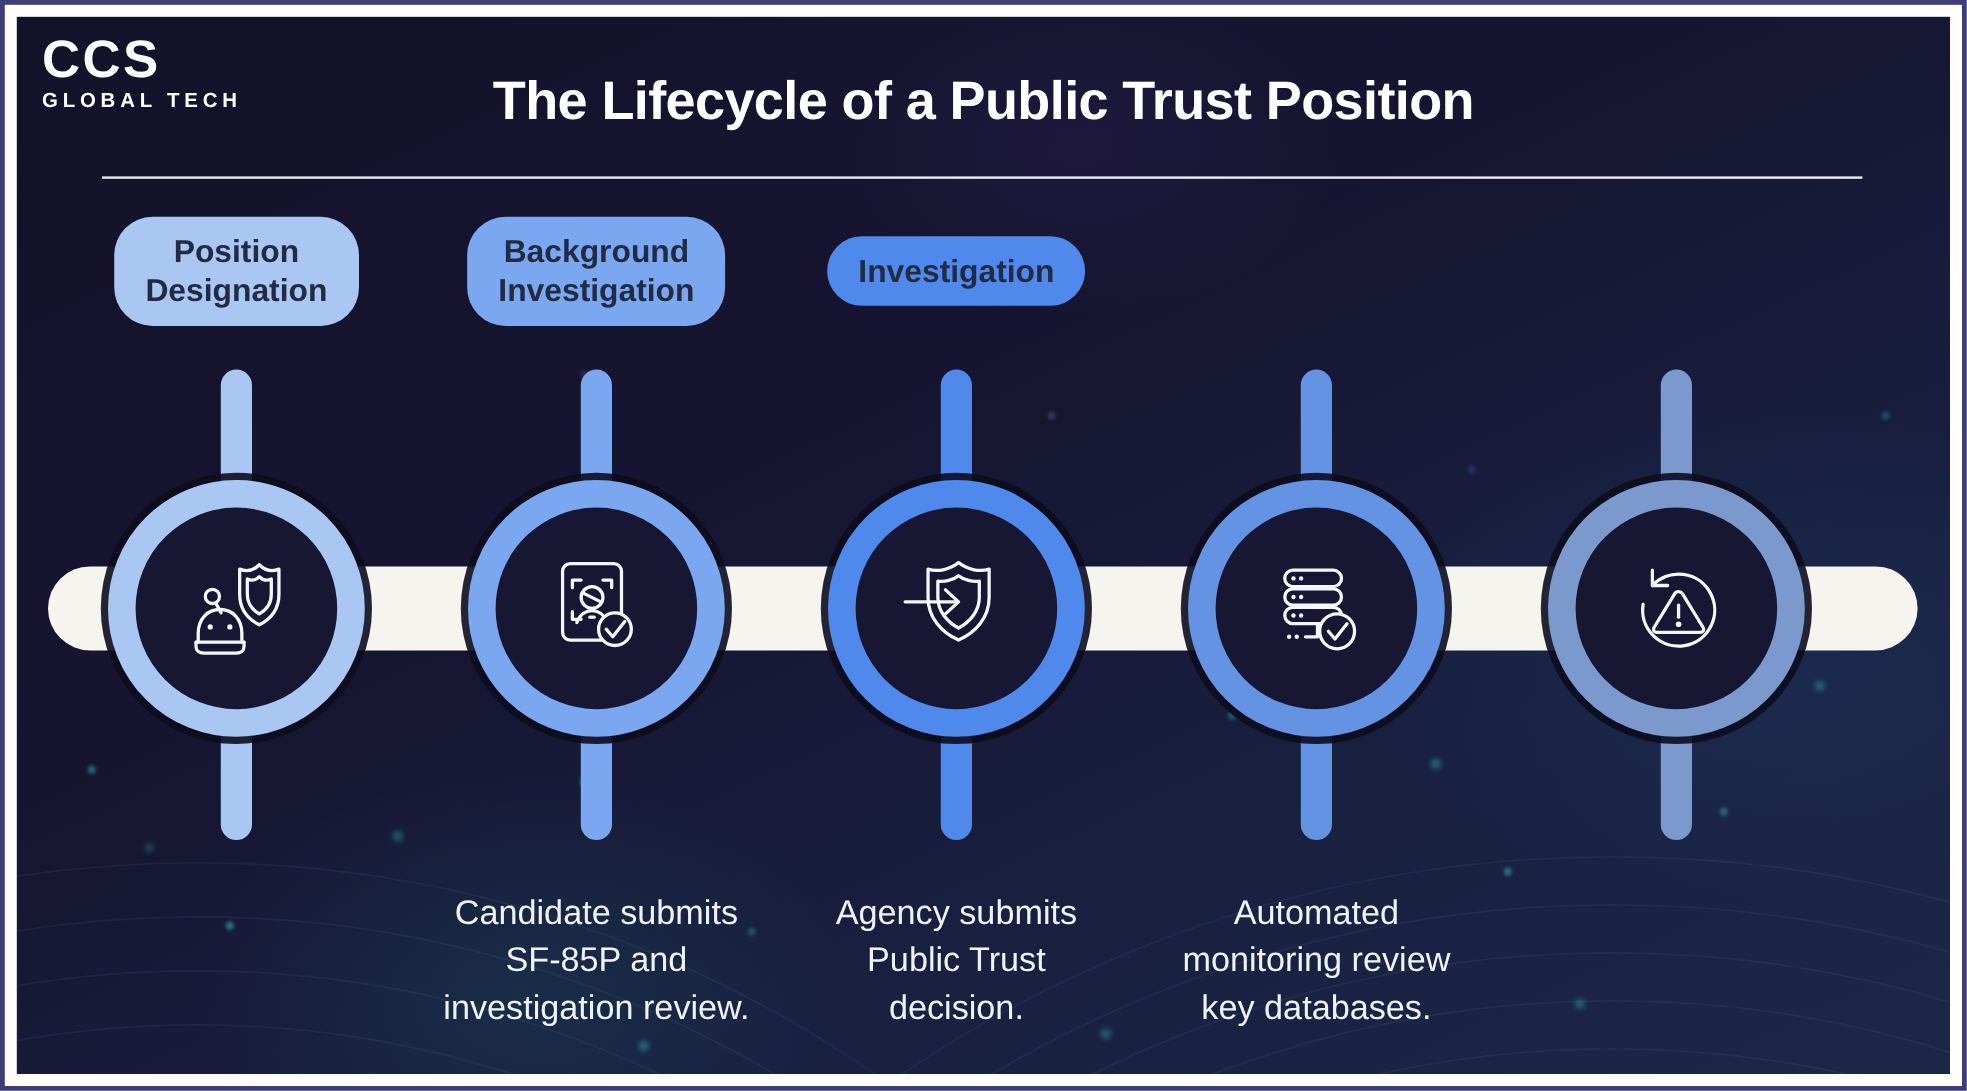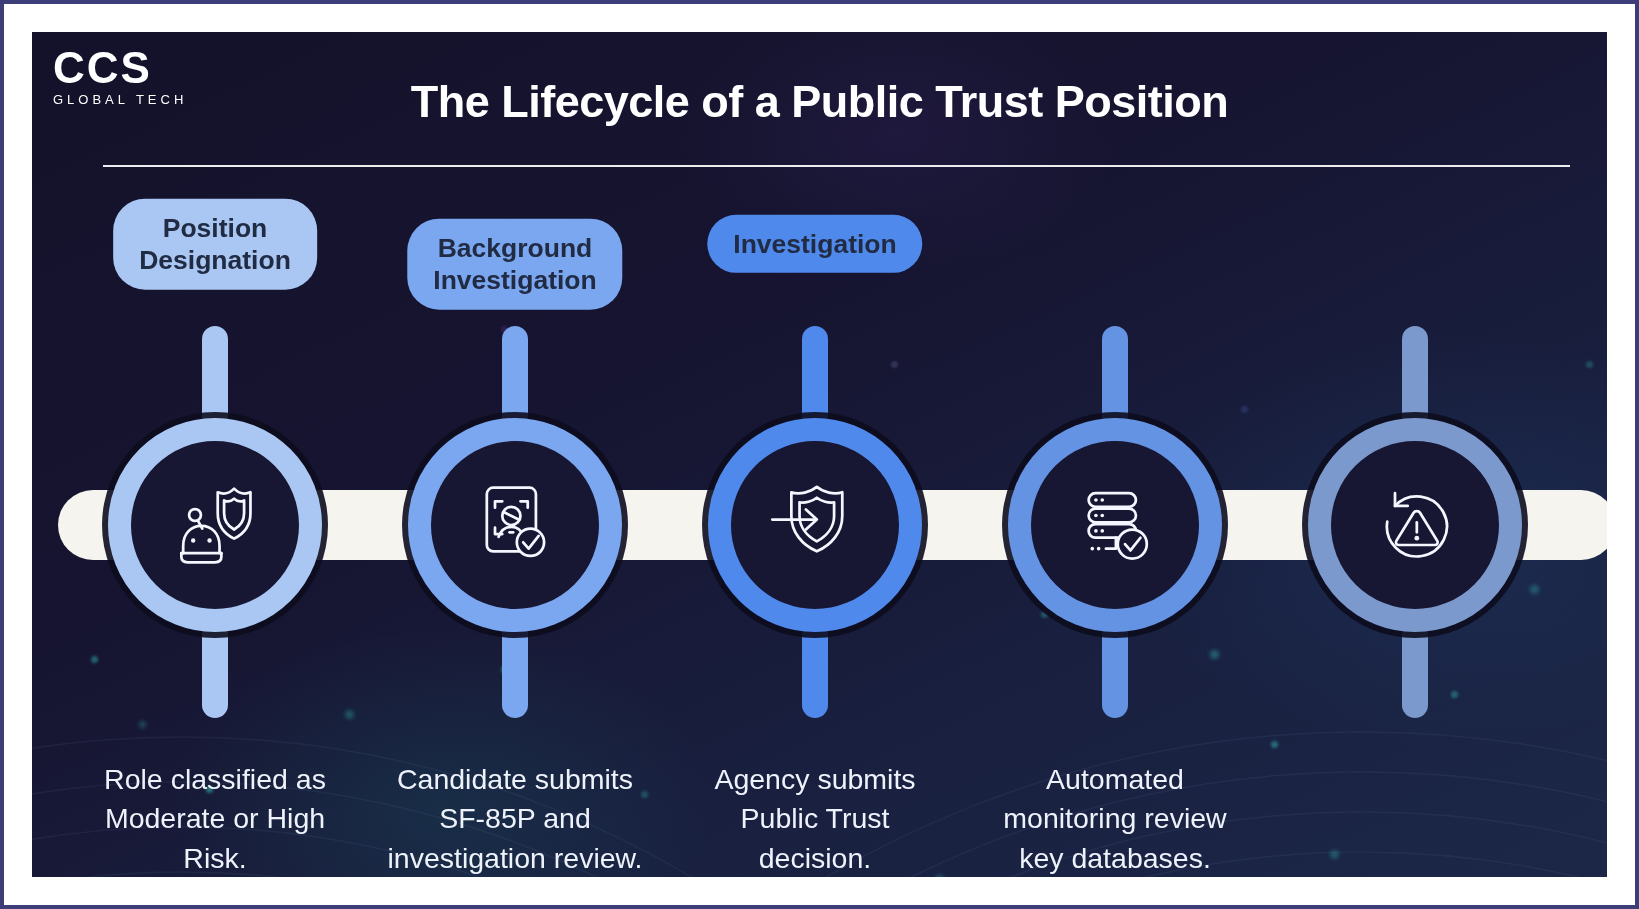--- a/index.html
+++ b/index.html
@@ -1,21 +1,21 @@
 <!DOCTYPE html>
 <html><head>
 <meta charset="utf-8">
 <style>
   html,body{margin:0;padding:0;background:#2a2a55;}
   *{box-sizing:border-box;}
   .frame{
     width:1639px;height:909px;
     border:4px solid #3d3d77;
     background:#ffffff;
-    padding:28px;
+    padding:10px;
     font-family:"Liberation Sans", sans-serif;
   }
   .content{
     position:relative;width:100%;height:100%;
     overflow:hidden;
     background:
       radial-gradient(420px 280px at 26% 92%, rgba(32,196,180,0.10), transparent 65%),
       radial-gradient(520px 320px at 90% 60%, rgba(45,130,200,0.10), transparent 65%),
       radial-gradient(340px 220px at 55% 12%, rgba(120,80,200,0.09), transparent 65%),
       linear-gradient(155deg,#14122a 0%,#161430 38%,#192040 72%,#1c2747 100%);
@@ -40,21 +40,21 @@
       1300px 820px 4px 2px rgba(60,220,210,.30),
       1420px 660px 3px 1px rgba(60,220,210,.35),
       1500px 555px 4px 2px rgba(60,220,210,.30),
       1555px 330px 3px 1px rgba(60,220,210,.25),
       1210px 375px 3px 1px rgba(90,120,220,.25),
       470px 295px 3px 1px rgba(140,90,220,.22),
       860px 330px 2px 1px rgba(150,160,230,.20);
   }
   .brand{position:absolute;left:21px;top:14px;color:#fff;z-index:4;}
   .brand-name{font-size:44px;font-weight:700;letter-spacing:2px;line-height:1;}
-  .brand-sub{font-size:13px;font-weight:400;letter-spacing:4px;margin-top:2px;}
+  .brand-sub{font-size:17px;font-weight:700;letter-spacing:4px;margin-top:2px;}
   .title{
     position:absolute;top:44px;left:0;width:100%;text-align:center;
     color:#fff;font-size:45px;font-weight:700;letter-spacing:-0.5px;z-index:4;
   }
   .separator{
     position:absolute;top:133px;left:71px;width:1467px;height:2px;
     background:rgba(255,255,255,0.92);z-index:4;
   }
   .timeline-bar{
     position:absolute;left:26px;top:458px;width:1558px;height:70px;
@@ -140,27 +140,24 @@
             <path class="icon-stroke" d="M36,50 L41,59"></path>
             <path class="icon-stroke" d="M20,86 V78 C20,64 29,56 40,56 C51,56 60,64 60,78 V86"></path>
             <path class="icon-stroke" d="M18,86 H62"></path>
             <path class="icon-stroke" d="M18,86 V90 C18,94 21,96 25,96 H55 C59,96 62,94 62,90 V86"></path>
             <circle class="icon-fill" cx="31" cy="72" r="2.4"></circle>
             <circle class="icon-fill" cx="49" cy="72" r="2.4"></circle>
             <path class="icon-stroke" d="M58,19 C65,22 71,20 76,15 C81,20 87,22 94,19 L94,42 C94,56 86,65 76,70 C66,65 58,56 58,42 Z"></path>
             <path class="icon-stroke" d="M65,28 C69,30 73,29 76,26 C79,29 83,30 87,28 L87,42 C87,50 83,56 76,60 C69,56 65,50 65,42 Z"></path>
           </svg>
         </div>
-        <div class="desc">Role classified as
-Moderate or High
-Risk.</div>
-      </div>
-
-      <div class="stage">
-        <div class="pill" style="background: rgb(123, 166, 240); margin-top: 20px;">
+      </div>
+
+      <div class="stage">
+        <div class="pill" style="background: rgb(123, 166, 240);">
           <span class="pill-label">Background
 Investigation</span>
         </div>
         <div class="vbar" style="background: rgb(123, 166, 240);"></div>
         <div class="circle" style="border-color: rgb(123, 166, 240);">
           <svg width="100" height="100" viewBox="0 0 110 110">
             <rect class="icon-stroke" x="24" y="14" width="54" height="70" rx="7"></rect>
             <path class="icon-stroke" d="M33,36 V29 H41"></path>
             <path class="icon-stroke" d="M61,29 H69 V36"></path>
             <path class="icon-stroke" d="M33,58 V65 H41"></path>

